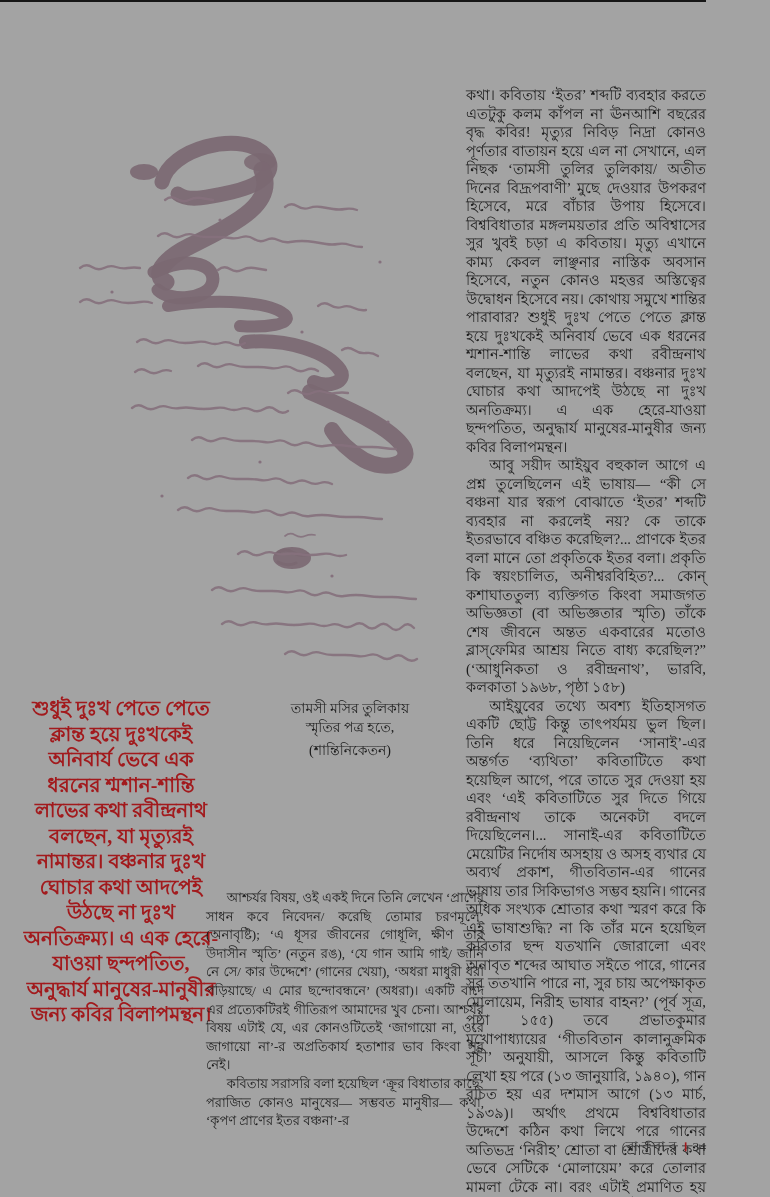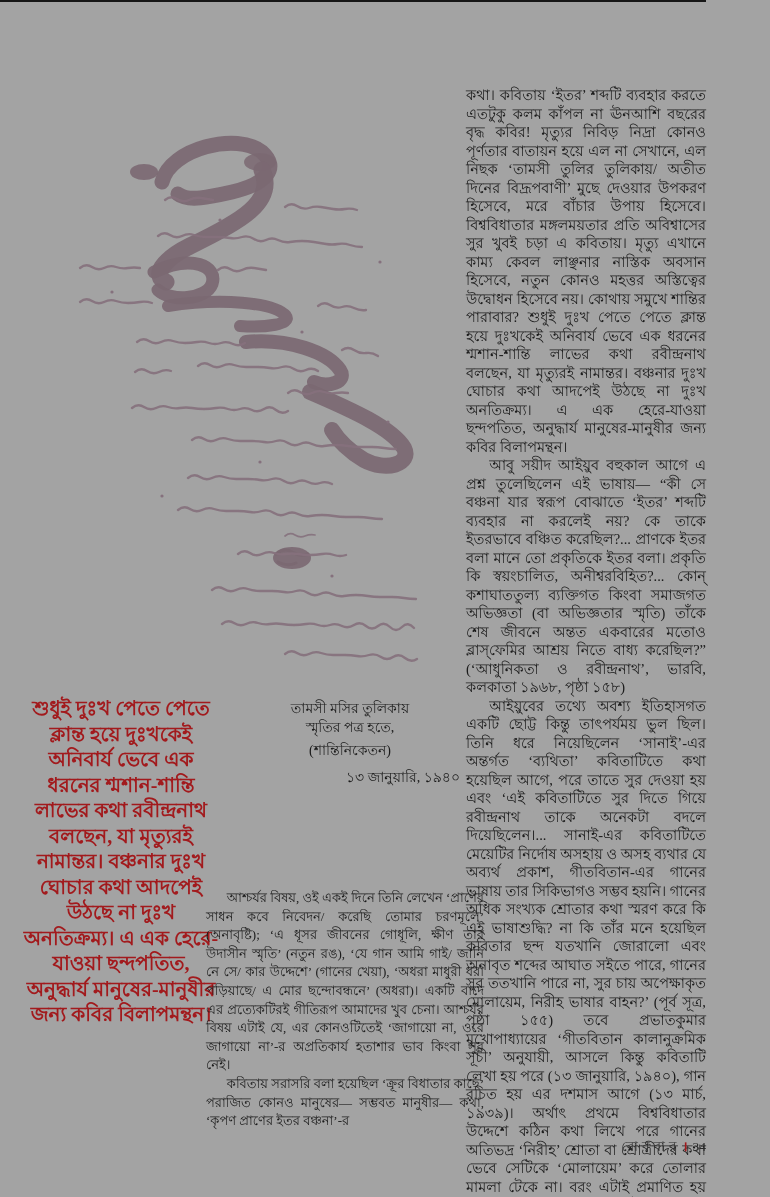--- a/index.html
+++ b/index.html
@@ -111,21 +111,20 @@
     <p class="indent">আবু সয়ীদ আইয়ুব বহুকাল আগে এ প্রশ্ন তুলেছিলেন এই ভাষায়— “কী সে বঞ্চনা যার স্বরূপ বোঝাতে ‘ইতর’ শব্দটি ব্যবহার না করলেই নয়? কে তাকে ইতরভাবে বঞ্চিত করেছিল?... প্রাণকে ইতর বলা মানে তো প্রকৃতিকে ইতর বলা। প্রকৃতি কি স্বয়ংচালিত, অনীশ্বরবিহিত?... কোন্ কশাঘাততুল্য ব্যক্তিগত কিংবা সমাজগত অভিজ্ঞতা (বা অভিজ্ঞতার স্মৃতি) তাঁকে শেষ জীবনে অন্তত একবারের মতোও ব্লাস্‌ফেমির আশ্রয় নিতে বাধ্য করেছিল?” (‘আধুনিকতা ও রবীন্দ্রনাথ’, ভারবি, কলকাতা ১৯৬৮, পৃষ্ঠা ১৫৮)</p>
     <p class="indent">আইয়ুবের তথ্যে অবশ্য ইতিহাসগত একটি ছোট্ট কিন্তু তাৎপর্যময় ভুল ছিল। তিনি ধরে নিয়েছিলেন ‘সানাই’-এর অন্তর্গত ‘ব্যথিতা’ কবিতাটিতে কথা হয়েছিল আগে, পরে তাতে সুর দেওয়া হয় এবং ‘এই কবিতাটিতে সুর দিতে গিয়ে রবীন্দ্রনাথ তাকে অনেকটা বদলে দিয়েছিলেন।... সানাই-এর কবিতাটিতে মেয়েটির নির্দোষ অসহায় ও অসহ ব্যথার যে অব্যর্থ প্রকাশ, গীতবিতান-এর গানের ভাষায় তার সিকিভাগও সম্ভব হয়নি। গানের অধিক সংখ্যক শ্রোতার কথা স্মরণ করে কি এই ভাষাশুদ্ধি? না কি তাঁর মনে হয়েছিল কবিতার ছন্দ যতখানি জোরালো এবং অনাবৃত শব্দের আঘাত সইতে পারে, গানের সুর ততখানি পারে না, সুর চায় অপেক্ষাকৃত মোলায়েম, নিরীহ ভাষার বাহন?’ (পূর্ব সূত্র, পৃষ্ঠা ১৫৫) তবে প্রভাতকুমার মুখোপাধ্যায়ের ‘গীতবিতান কালানুক্রমিক সূচী’ অনুযায়ী, আসলে কিন্তু কবিতাটি লেখা হয় পরে (১৩ জানুয়ারি, ১৯৪০), গান রচিত হয় এর দশমাস আগে (১৩ মার্চ, ১৯৩৯)। অর্থাৎ প্রথমে বিশ্ববিধাতার উদ্দেশে কঠিন কথা লিখে পরে গানের অতিভদ্র ‘নিরীহ’ শ্রোতা বা শ্রোত্রীদের কথা ভেবে সেটিকে ‘মোলায়েম’ করে তোলার মামলা টেকে না। বরং এটাই প্রমাণিত হয় যে, গানের ‘কশাঘাত’ যথেষ্ট জোরালো হয়নি মনে করেই প্রায় একবছর পর কবি ওই ‘ইতর’ কবিতাটি লিখতে, ‘ব্লাস্‌ফেমির আশ্রয় নিয়ে বাধ্য’ হন। অর্থাৎ বয়সের সঙ্গে সঙ্গে বিশ্ববিধাতার মঙ্গলময়তার প্রতি তাঁর অবিশ্বাস তীব্র থেকে তীব্রতর হয়েছিল, নম্র থেকে নম্রতর নয়।</p>
   </div>
 
   <div class="pull-quote">শুধুই দুঃখ পেতে পেতে ক্লান্ত হয়ে দুঃখকেই অনিবার্য ভেবে এক ধরনের শ্মশান-শান্তি লাভের কথা রবীন্দ্রনাথ বলছেন, যা মৃত্যুরই নামান্তর। বঞ্চনার দুঃখ ঘোচার কথা আদপেই উঠছে না দুঃখ অনতিক্রম্য। এ এক হেরে-যাওয়া ছন্দপতিত, অনুদ্ধার্য মানুষের-মানুষীর জন্য কবির বিলাপমন্থন।</div>
 
   <div class="poem">
     <div>তামসী মসির তুলিকায়</div>
     <div>স্মৃতির পত্র হতে,</div>
     <div class="poem-attr">(শান্তিনিকেতন)</div>
-    <div class="poem-date">১৩ জানুয়ারি, ১৯৪০</div>
   </div>
 
   <div class="col-mid">
     <p class="indent">আশ্চর্যর বিষয়, ওই একই দিনে তিনি লেখেন ‘প্রাণের সাধন কবে নিবেদন/ করেছি তোমার চরণমূলে’ (অনাবৃষ্টি); ‘এ ধূসর জীবনের গোধূলি, ক্ষীণ তার উদাসীন স্মৃতি’ (নতুন রঙ), ‘যে গান আমি গাই/ জানি নে সে/ কার উদ্দেশে’ (গানের খেয়া), ‘অধরা মাধুরী ধরা পড়িয়াছে/ এ মোর ছন্দোবন্ধনে’ (অধরা)। একটি বাদে এর প্রত্যেকটিরই গীতিরূপ আমাদের খুব চেনা। আশ্চর্যর বিষয় এটাই যে, এর কোনওটিতেই ‘জাগায়ো না, ওরে জাগায়ো না’-র অপ্রতিকার্য হতাশার ভাব কিংবা সুর নেই।</p>
     <p class="indent">কবিতায় সরাসরি বলা হয়েছিল ‘ক্রূর বিধাতার কাছে’ পরাজিত কোনও মানুষের— সম্ভবত মানুষীর— কথা, ‘কৃপণ প্রাণের ইতর বঞ্চনা’-র</p>
   </div>
 
   <div class="rule rule-bottom"></div>
 
   <div class="footer">

